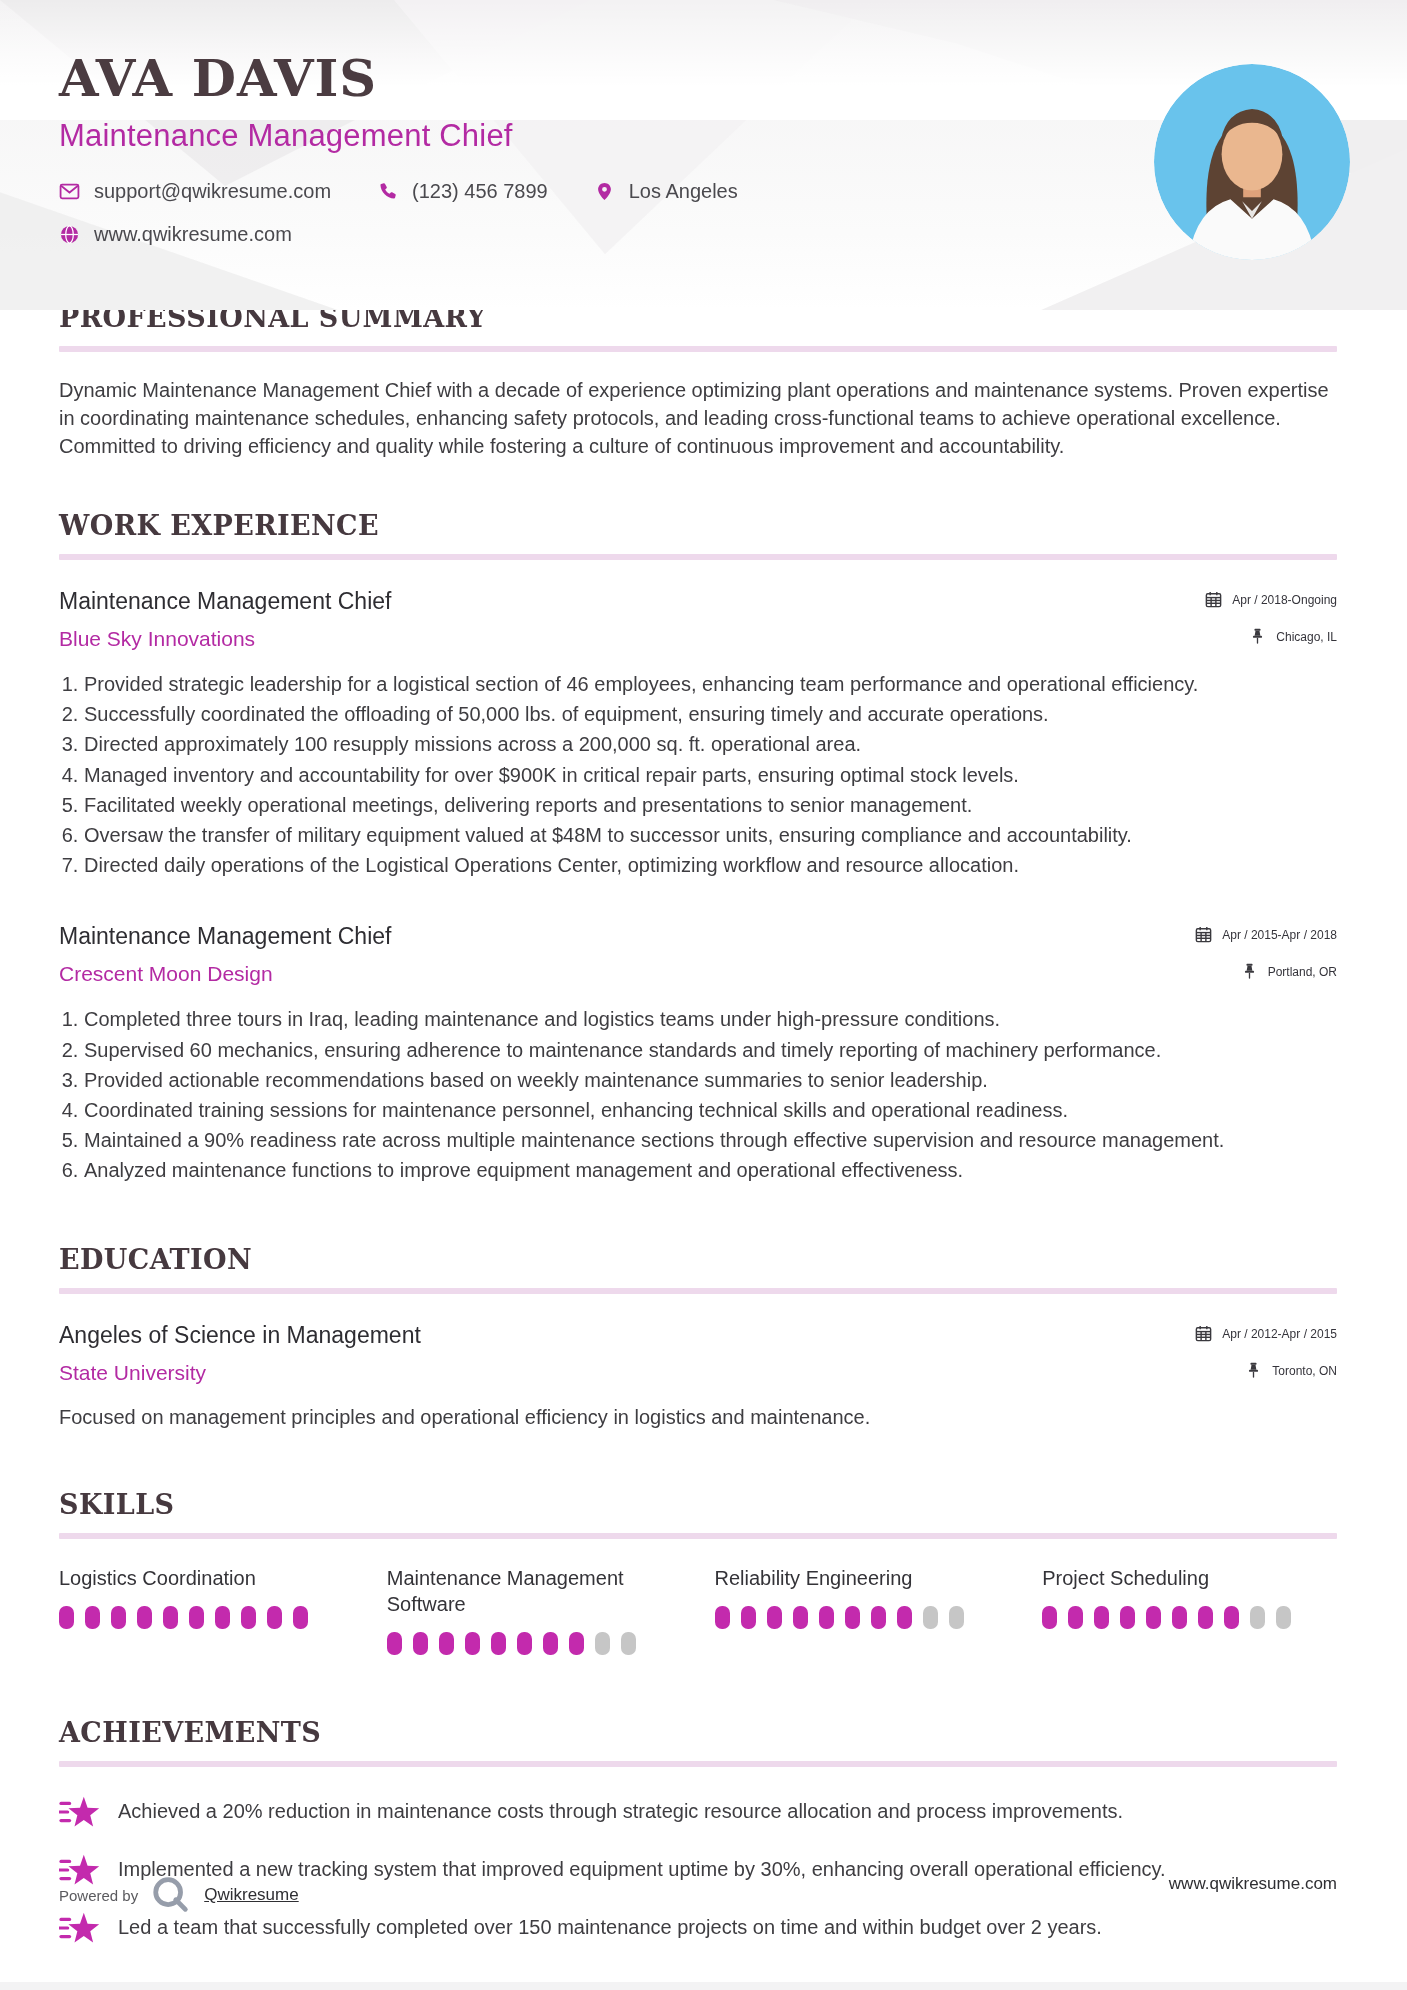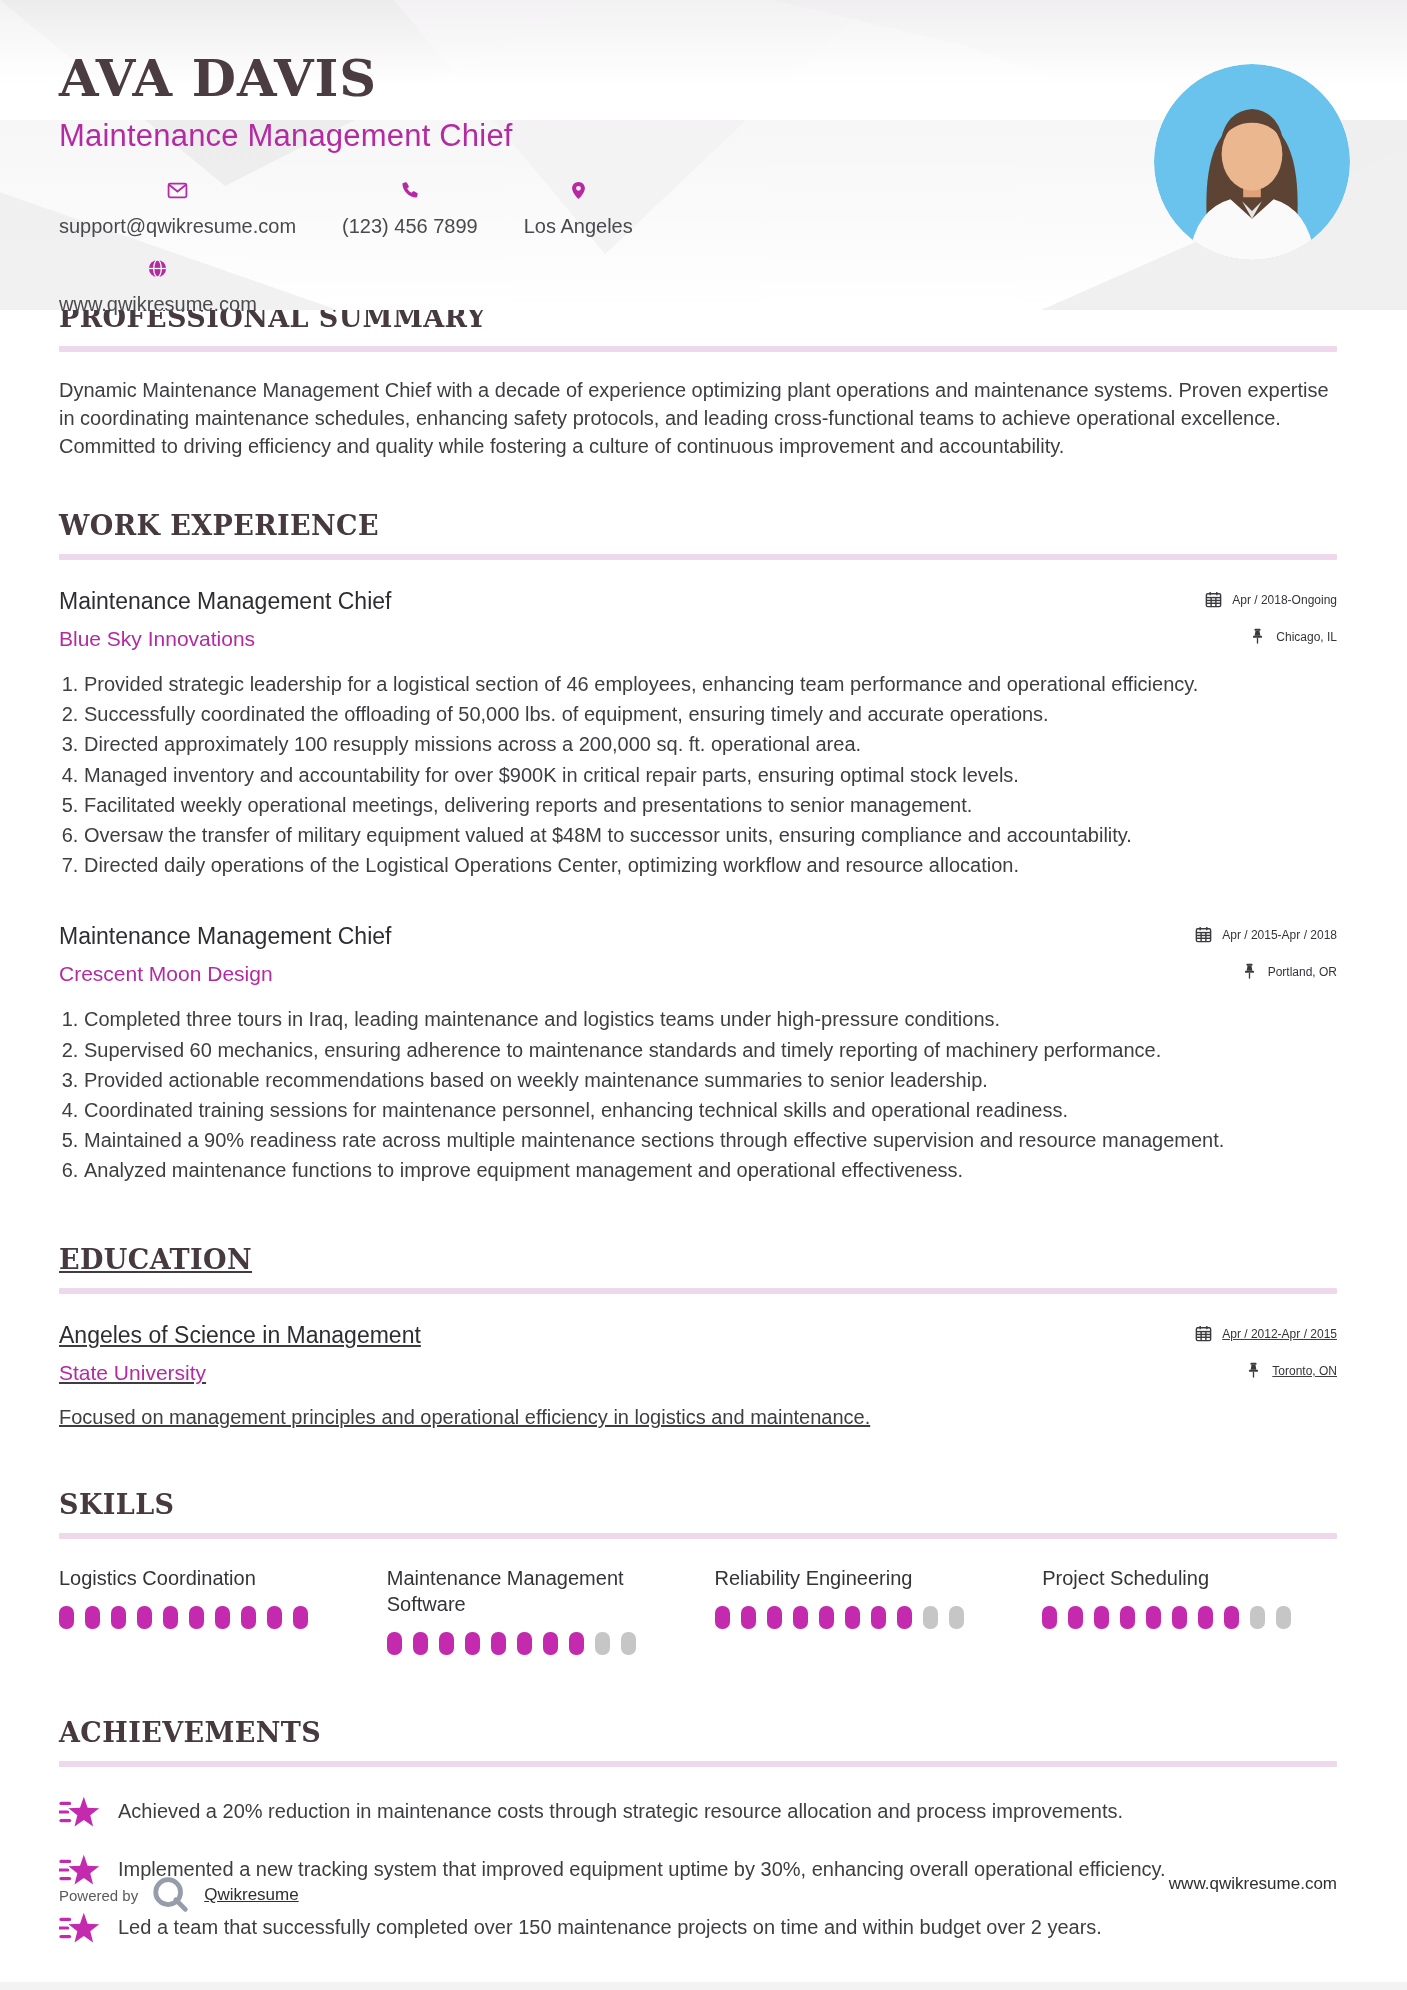--- a/index.html
+++ b/index.html
@@ -33,21 +33,21 @@
   .bg-fade{position:absolute;left:0;right:0;top:190px;height:120px;
     background:linear-gradient(180deg,rgba(255,255,255,0),#ffffff 72%);}
   .header-inner{position:relative;padding:52px 70px 0 59px;}
   .person-name{
     margin:0;font-family:"DejaVu Serif","Liberation Serif",serif;
     font-weight:700;font-size:51px;line-height:1.05;color:#4b3c41;letter-spacing:1px;
   }
   .headline{margin-top:12px;font-size:31px;font-weight:500;color:var(--accent);letter-spacing:.2px;}
   .contact-row{display:flex;align-items:center;margin-top:26px;font-size:20px;color:#4a494e;}
   .contact-row.second{margin-top:20px;}
-  .contact{display:flex;align-items:center;gap:14px;text-decoration:none;color:inherit;flex-direction:column;}
+  .contact{display:flex;align-items:center;gap:14px;text-decoration:none;color:inherit;}
   .contact + .contact{margin-left:46px;}
   .cicon{width:21px;height:21px;flex:0 0 auto;color:var(--accent);}
   .avatar{position:absolute;top:64px;right:57px;width:196px;height:196px;border-radius:50%;overflow:hidden;}
   .avatar svg{display:block;width:100%;height:100%;}
   
   .content{padding:0 70px 0 59px;}
   .section{margin-top:44px;}
   .section-heading{
     margin:0;font-family:"DejaVu Serif","Liberation Serif",serif;
     font-weight:700;font-size:27px;color:var(--heading);letter-spacing:.4px;
@@ -238,21 +238,21 @@
           <li>Completed three tours in Iraq, leading maintenance and logistics teams under high-pressure conditions.</li>
           <li>Supervised 60 mechanics, ensuring adherence to maintenance standards and timely reporting of machinery performance.</li>
           <li>Provided actionable recommendations based on weekly maintenance summaries to senior leadership.</li>
           <li>Coordinated training sessions for maintenance personnel, enhancing technical skills and operational readiness.</li>
           <li>Maintained a 90% readiness rate across multiple maintenance sections through effective supervision and resource management.</li>
           <li>Analyzed maintenance functions to improve equipment management and operational effectiveness.</li>
         </ol>
       </article>
     </section>
 
-    <section class="section" style="margin-top:60px;text-decoration:underline;">
+    <section class="section" style="margin-top:60px;">
       <h2 class="section-heading">EDUCATION</h2>
       <div class="divider"></div>
       <article class="entry">
         <div class="entry-head">
           <h3 class="entry-title">Angeles of Science in Management</h3>
           <div class="entry-meta">
             <svg class="micon" viewBox="0 0 20 20" fill="none" stroke="currentColor" stroke-width="1.5">
               <rect x="2.5" y="4" width="15" height="13.5" rx="1.5"></rect>
               <line x1="2.5" y1="8" x2="17.5" y2="8"></line>
               <line x1="6.5" y1="2" x2="6.5" y2="5.5"></line>

